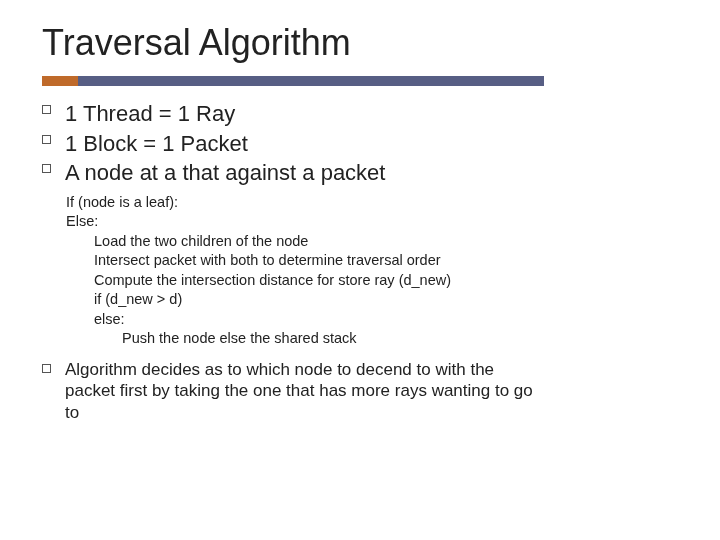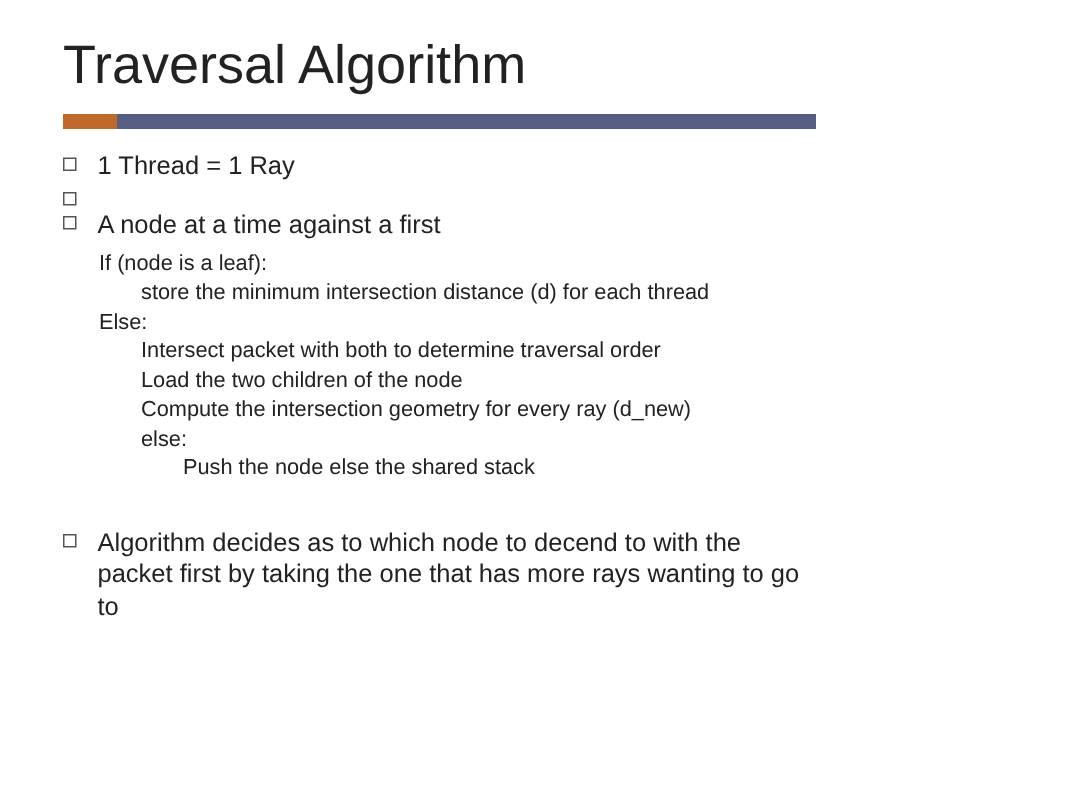--- a/index.html
+++ b/index.html
@@ -5,22 +5,22 @@
   * { margin: 0; padding: 0; box-sizing: border-box; }
   html, body { width: 720px; height: 540px; background: #fff; font-family: Arial, Helvetica, sans-serif; color: #222; }
   .slide { width: 572px; height: 540px; position: relative; padding: 22px 28px 18px 42px; }
   .title { font-size: 36px; font-weight: 400; color: #222; margin-bottom: 12px; }
   .rule-row { height: 10px; display: flex; width: 100%; margin-bottom: 14px; }
   .rule-accent { width: 36px; background: #bf6a2a; }
   .rule-main { flex: 1; background: #575e84; }
   .bullets-top { margin-bottom: 6px; }
   .bullet-item { display: flex; align-items: flex-start; margin: 2px 0; }
   .bullet-box { width: 9px; height: 9px; border: 1px solid #555; margin-top: 5px; margin-right: 14px; flex: none; background: #fff; }
-  .bullet-text { font-size: 17px; line-height: 1.25; }
-  .code-block { margin: 4px 0 28px 24px; font-size: 14.5px; line-height: 1.35; }
+  .bullet-text { font-size: 22px; line-height: 1.25; }
+  .code-block { margin: 4px 0 10px 24px; font-size: 14.5px; line-height: 1.35; }
   .lvl-0 { margin-left: 0; }
   .lvl-1 { margin-left: 28px; }
   .lvl-2 { margin-left: 56px; }
   .bullets-bottom .bullet-text { font-size: 17px; }
 </style>
 </head>
 <body>
 <div class="slide">
 
   <h1 class="title">Traversal Algorithm</h1>
@@ -30,34 +30,35 @@
     <div class="rule-main"></div>
   </div>
 
   <div class="bullets-top">
     <div class="bullet-item">
       <span class="bullet-box"></span>
       <span class="bullet-text">1 Thread = 1 Ray</span>
     </div>
     <div class="bullet-item">
       <span class="bullet-box"></span>
+      <span class="bullet-text">1 Block = 1 Packet</span>
     </div>
     <div class="bullet-item">
       <span class="bullet-box"></span>
-      <span class="bullet-text">A node at a time against a first</span>
+      <span class="bullet-text">A node at a that against a packet</span>
     </div>
   </div>
 
   <div class="code-block">
     <div class="lvl-0">If (node is a leaf):</div>
-    <div class="lvl-1">store the minimum intersection distance (d) for each thread</div>
     <div class="lvl-0">Else:</div>
+    <div class="lvl-1">Load the two children of the node</div>
     <div class="lvl-1">Intersect packet with both to determine traversal order</div>
-    <div class="lvl-1">Load the two children of the node</div>
-    <div class="lvl-1">Compute the intersection geometry for every ray (d_new)</div>
+    <div class="lvl-1">Compute the intersection distance for store ray (d_new)</div>
+    <div class="lvl-1">if (d_new &gt; d)</div>
     <div class="lvl-1">else:</div>
     <div class="lvl-2">Push the node else the shared stack</div>
   </div>
 
   <div class="bullets-bottom">
     <div class="bullet-item">
       <span class="bullet-box"></span>
       <span class="bullet-text">Algorithm decides as to which node to decend to with the packet first by taking the one that has more rays wanting to go to</span>
     </div>
   </div>

